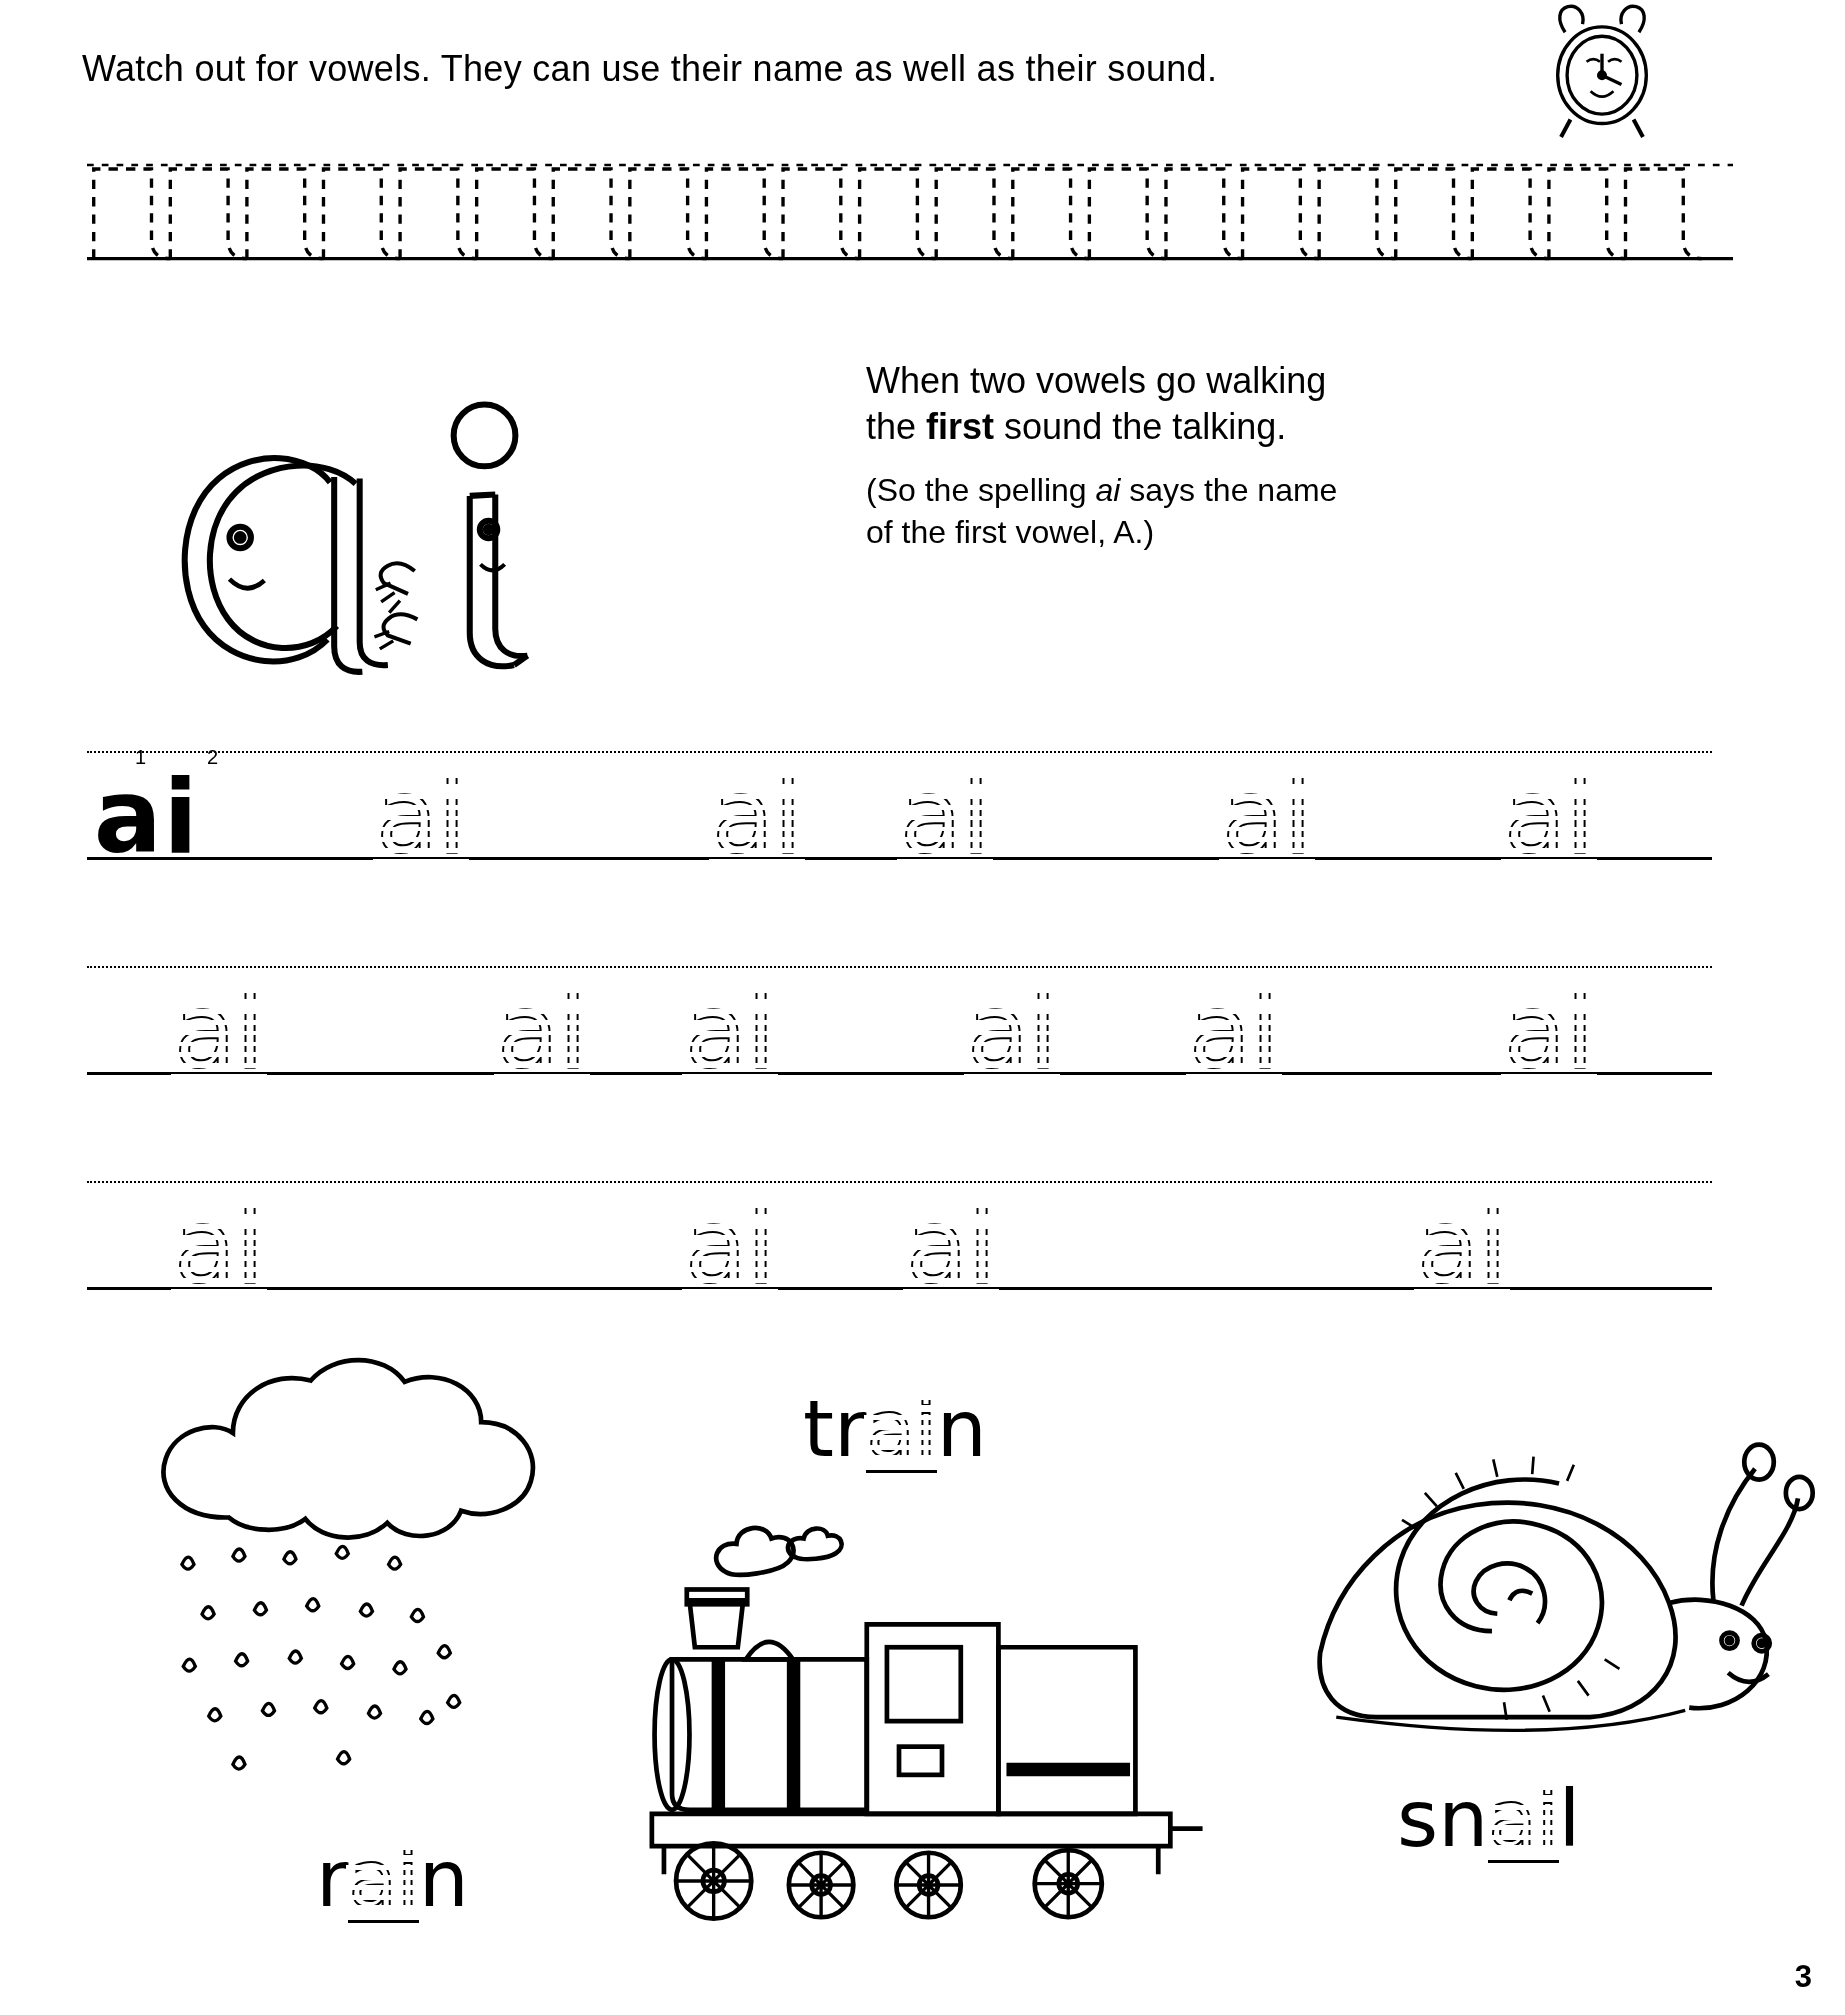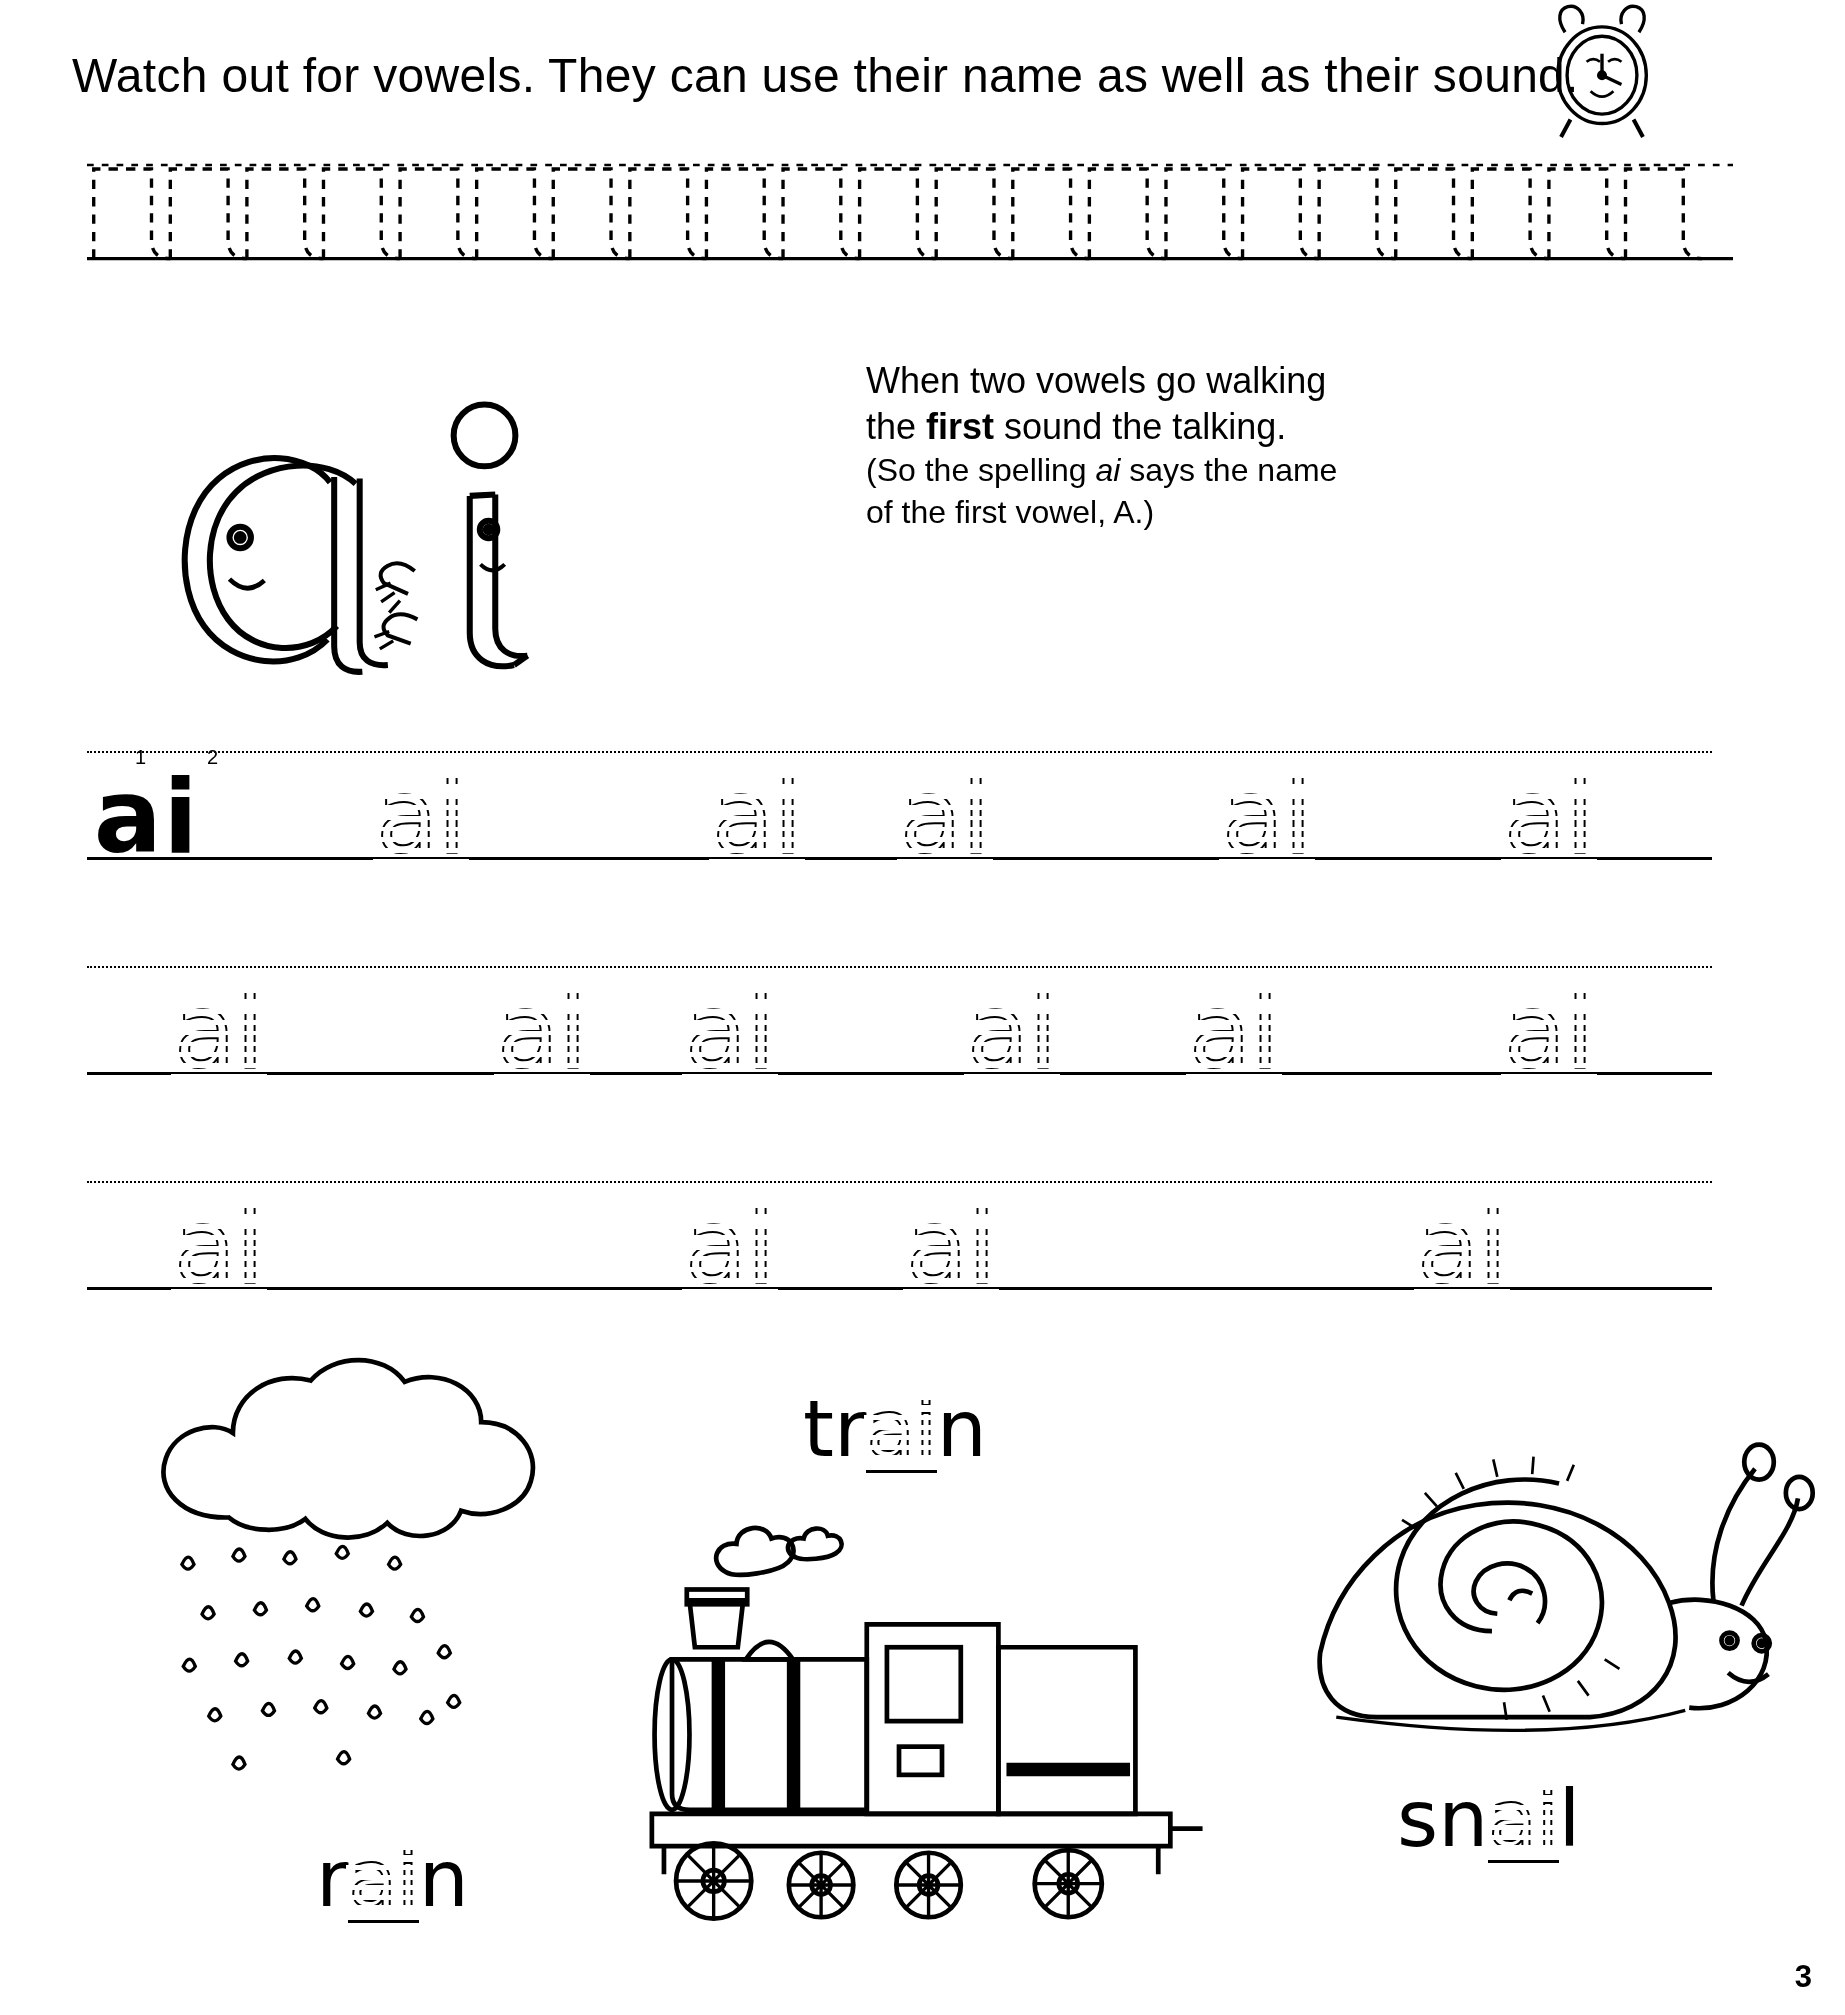--- a/index.html
+++ b/index.html
@@ -17,23 +17,23 @@
   }
 
   .page {
     position: absolute;
     inset: 0;
   }
 
   
   .top-instruction {
     position: absolute;
-    left: 72px;
+    left: 82px;
     top: 48px;
-    font-size: 48px;
+    font-size: 36px;
     letter-spacing: 0.3px;
     white-space: nowrap;
   }
 
   .clock-icon {
     position: absolute;
     left: 1538px;
     top: 0px;
     width: 128px;
     height: 141px;
@@ -63,20 +63,21 @@
     left: 866px;
     top: 358px;
     width: 692px;
   }
   .rhyme-main {
     font-size: 36px;
     line-height: 1.28;
   }
   .rhyme-main b { font-weight: bold; margin-top: 36px; }
   .rhyme-note {
+    margin-top: 20px;
     font-size: 32px;
     line-height: 1.3;
   }
   .rhyme-note i { font-style: italic; }
 
   
   .rule-row {
     position: absolute;
     left: 87px;
     width: 1625px;

